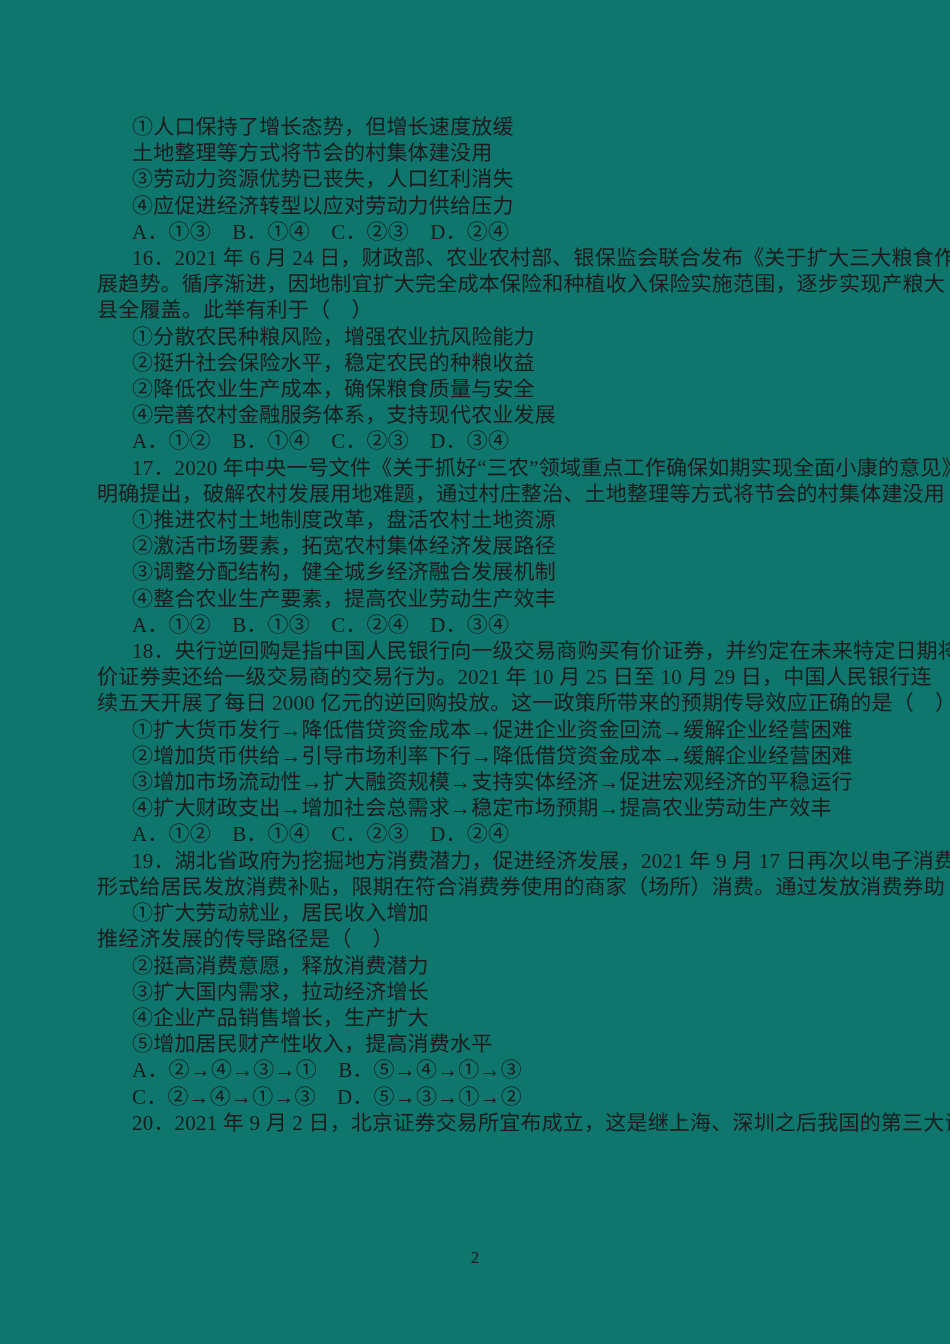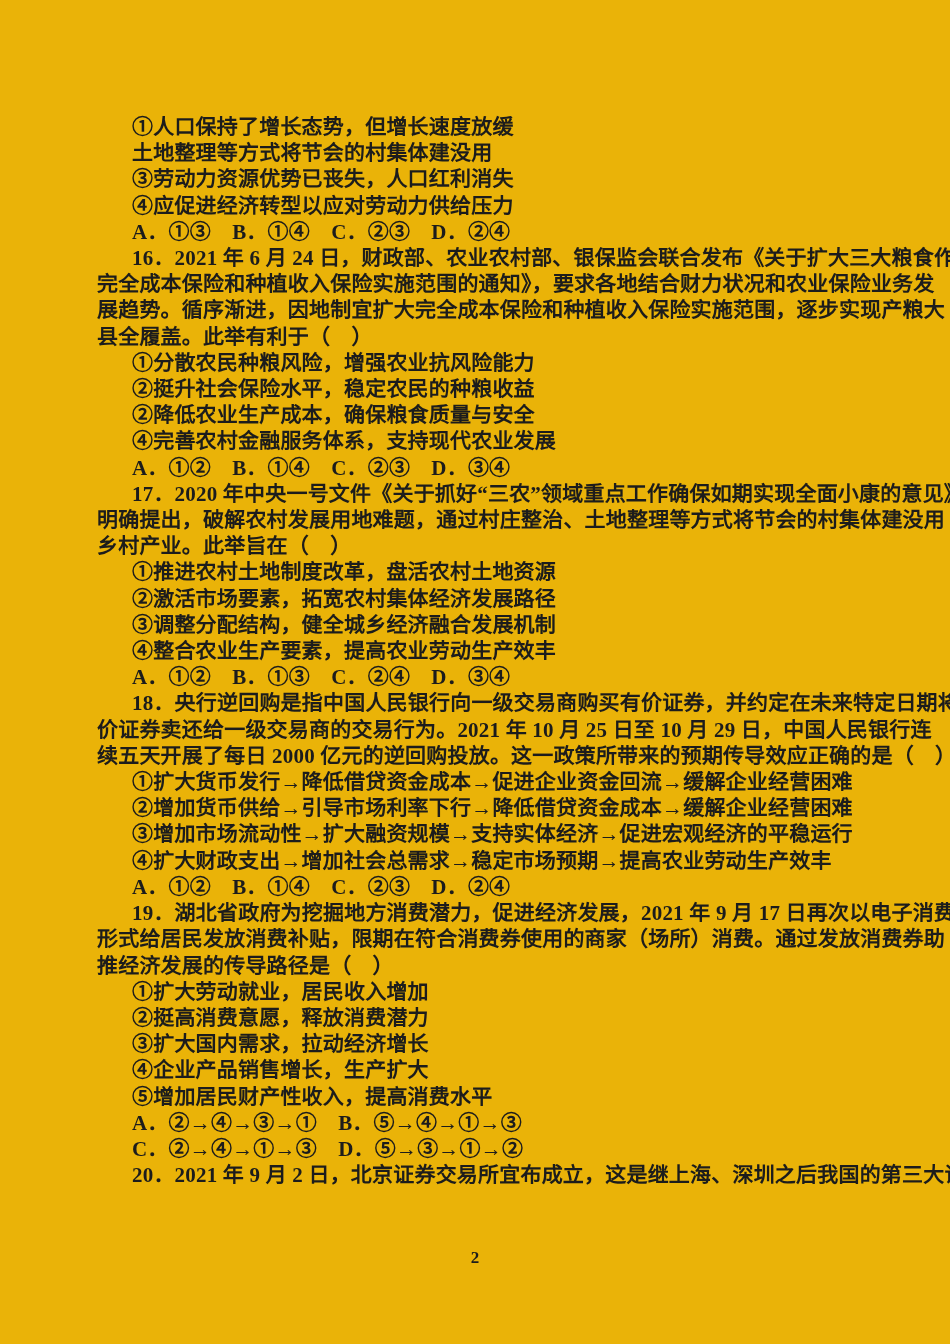--- a/index.html
+++ b/index.html
@@ -5,25 +5,24 @@
   html, body {
     margin: 0;
     padding: 0;
     background: #e8e8e8;
   }
   .page {
     position: relative;
     width: 950px;
     height: 1344px;
     margin: 0 auto;
-    background: #eab308;
+    background: #0f766e;
     font-family: "Liberation Serif", "DejaVu Serif", serif;
     color: #1c1c1c;
     overflow: hidden;
-    font-weight: bold;
   }
   .content {
     position: absolute;
     left: 97px;
     top: 114px;
     width: 780px;
     font-size: 21px;
     line-height: 26.2px;
   }
   .line {
@@ -53,54 +52,52 @@
   <div class="content" id="question-list">
       <div class="question-block">
         <div class="line indent">①人口保持了增长态势，但增长速度放缓</div>
         <div class="line indent">土地整理等方式将节会的村集体建没用</div>
         <div class="line indent">③劳动力资源优势已丧失，人口红利消失</div>
         <div class="line indent">④应促进经济转型以应对劳动力供给压力</div>
         <div class="line indent">A．①③　B．①④　C．②③　D．②④</div>
       </div>
       <div class="question-block">
         <div class="line indent">16．2021 年 6 月 24 日，财政部、农业农村部、银保监会联合发布《关于扩大三大粮食作物</div>
-        <div class="line">完全成本保险和种植收入保险实施范围的通知》，要求各地结合财力状况和农业保险业务发</div>
         <div class="line">展趋势。循序渐进，因地制宜扩大完全成本保险和种植收入保险实施范围，逐步实现产粮大</div>
         <div class="line">县全履盖。此举有利于（　）</div>
         <div class="line indent">①分散农民种粮风险，增强农业抗风险能力</div>
         <div class="line indent">②挺升社会保险水平，稳定农民的种粮收益</div>
         <div class="line indent">②降低农业生产成本，确保粮食质量与安全</div>
         <div class="line indent">④完善农村金融服务体系，支持现代农业发展</div>
         <div class="line indent">A．①②　B．①④　C．②③　D．③④</div>
       </div>
       <div class="question-block">
         <div class="line indent">17．2020 年中央一号文件《关于抓好“三农”领域重点工作确保如期实现全面小康的意见》</div>
         <div class="line">明确提出，破解农村发展用地难题，通过村庄整治、土地整理等方式将节会的村集体建没用</div>
-        <div class="line">乡村产业。此举旨在（　）</div>
         <div class="line indent">①推进农村土地制度改革，盘活农村土地资源</div>
         <div class="line indent">②激活市场要素，拓宽农村集体经济发展路径</div>
         <div class="line indent">③调整分配结构，健全城乡经济融合发展机制</div>
         <div class="line indent">④整合农业生产要素，提高农业劳动生产效丰</div>
         <div class="line indent">A．①②　B．①③　C．②④　D．③④</div>
       </div>
       <div class="question-block">
         <div class="line indent">18．央行逆回购是指中国人民银行向一级交易商购买有价证券，并约定在未来特定日期将有</div>
         <div class="line">价证券卖还给一级交易商的交易行为。2021 年 10 月 25 日至 10 月 29 日，中国人民银行连</div>
         <div class="line">续五天开展了每日 2000 亿元的逆回购投放。这一政策所带来的预期传导效应正确的是（　）</div>
         <div class="line indent">①扩大货币发行→降低借贷资金成本→促进企业资金回流→缓解企业经营困难</div>
         <div class="line indent">②增加货币供给→引导市场利率下行→降低借贷资金成本→缓解企业经营困难</div>
         <div class="line indent">③增加市场流动性→扩大融资规模→支持实体经济→促进宏观经济的平稳运行</div>
         <div class="line indent">④扩大财政支出→增加社会总需求→稳定市场预期→提高农业劳动生产效丰</div>
         <div class="line indent">A．①②　B．①④　C．②③　D．②④</div>
       </div>
       <div class="question-block">
         <div class="line indent">19．湖北省政府为挖掘地方消费潜力，促进经济发展，2021 年 9 月 17 日再次以电子消费券</div>
         <div class="line">形式给居民发放消费补贴，限期在符合消费券使用的商家（场所）消费。通过发放消费券助</div>
+        <div class="line indent">①扩大劳动就业，居民收入增加</div>
         <div class="line">推经济发展的传导路径是（　）</div>
-        <div class="line indent">①扩大劳动就业，居民收入增加</div>
         <div class="line indent">②挺高消费意愿，释放消费潜力</div>
         <div class="line indent">③扩大国内需求，拉动经济增长</div>
         <div class="line indent">④企业产品销售增长，生产扩大</div>
         <div class="line indent">⑤增加居民财产性收入，提高消费水平</div>
         <div class="line indent">A．②→④→③→①　B．⑤→④→①→③</div>
         <div class="line indent">C．②→④→①→③　D．⑤→③→①→②</div>
       </div>
       <div class="question-block">
         <div class="line indent">20．2021 年 9 月 2 日，北京证券交易所宜布成立，这是继上海、深圳之后我国的第三大证</div>
       </div>

